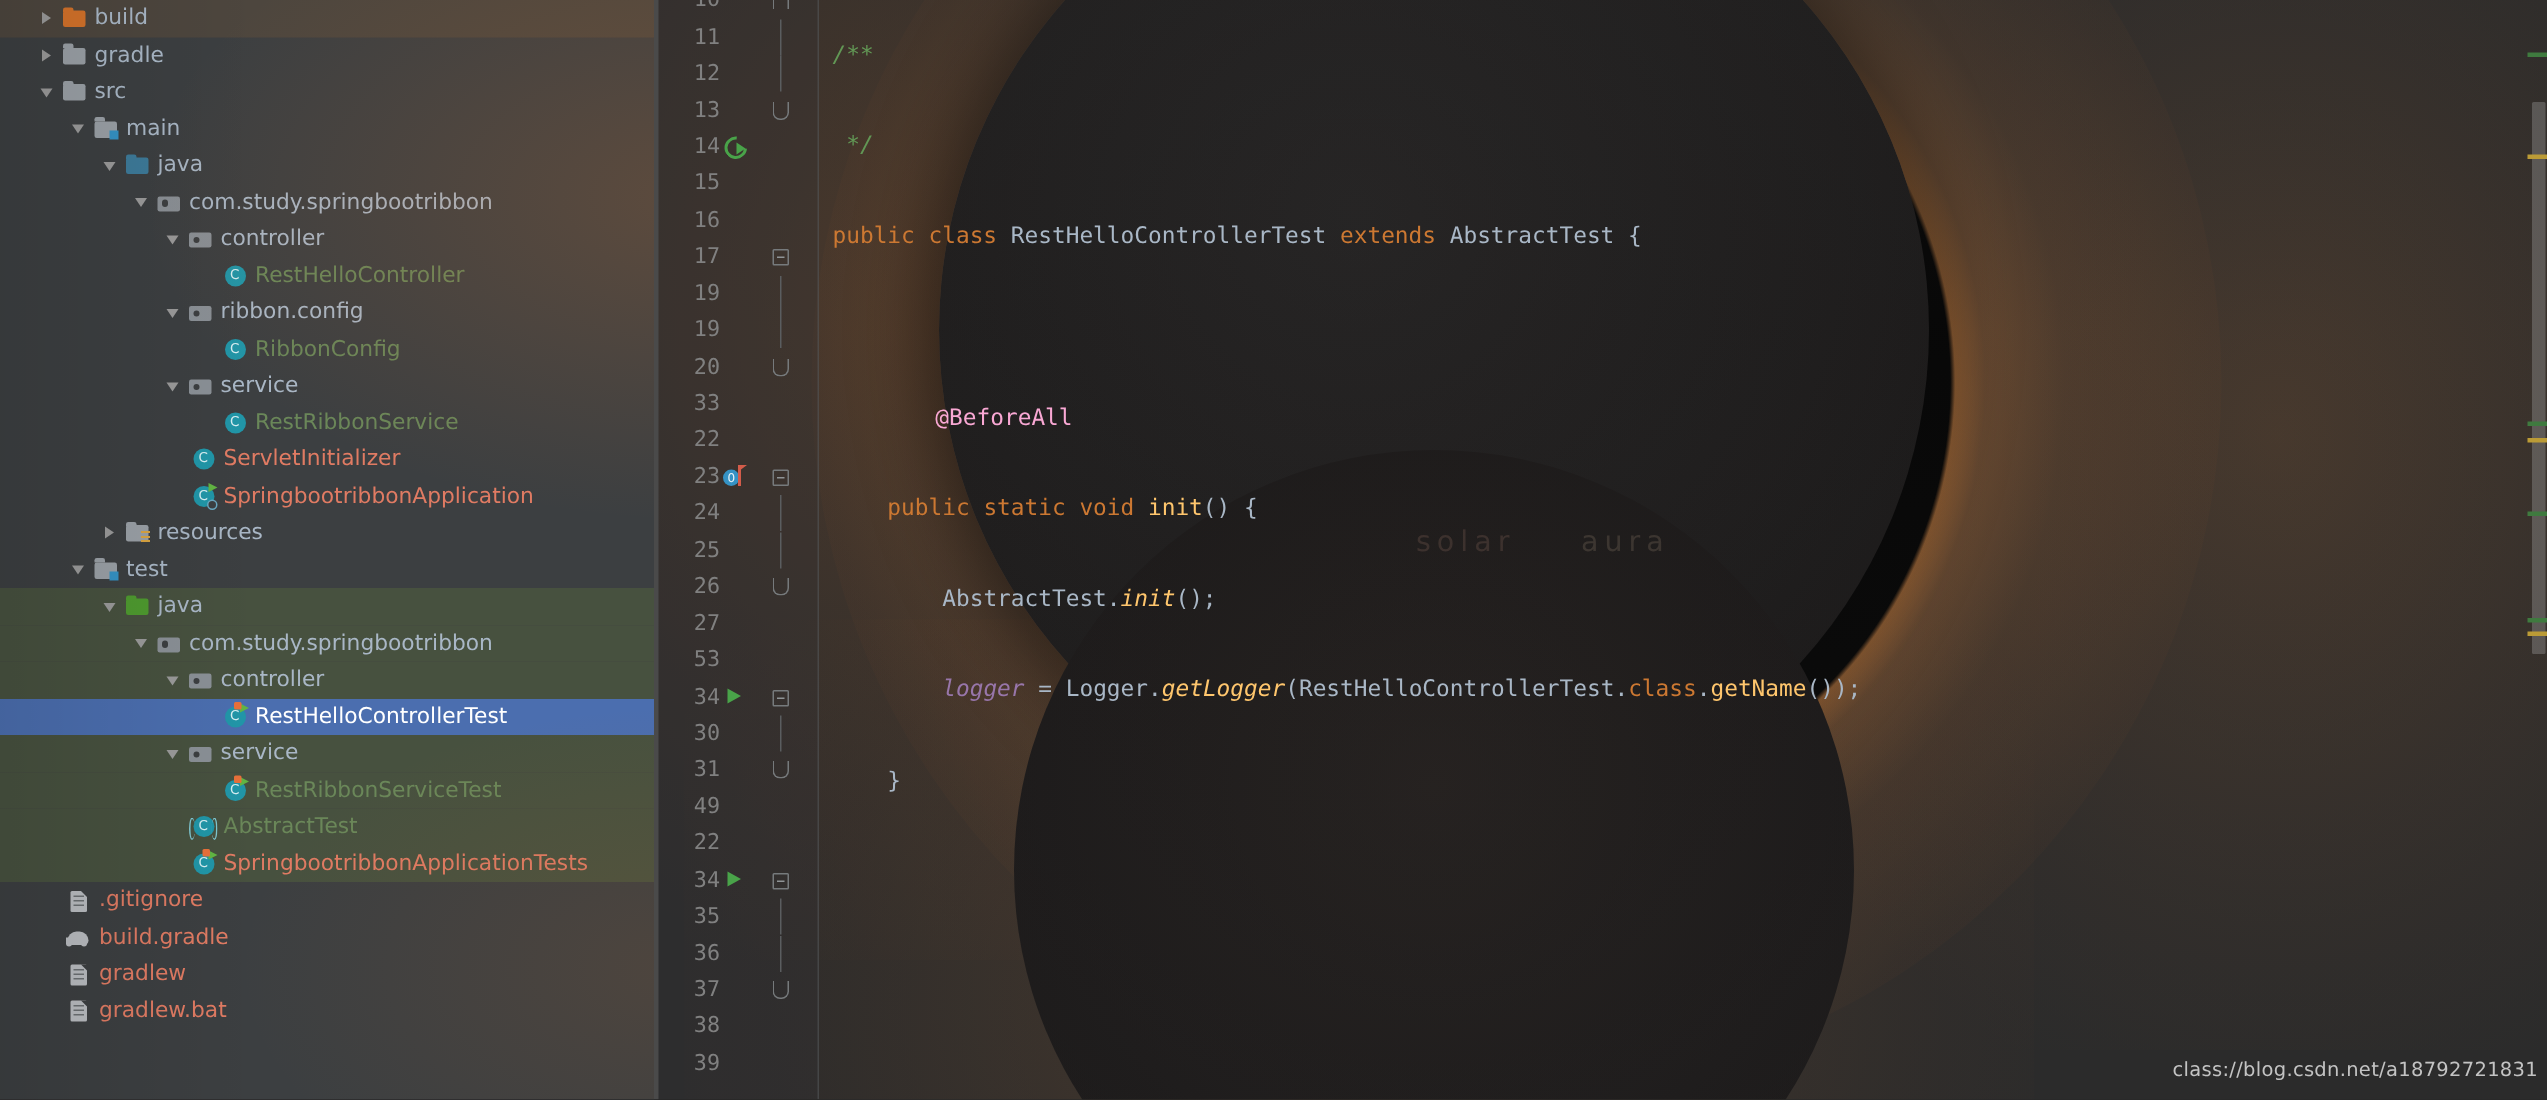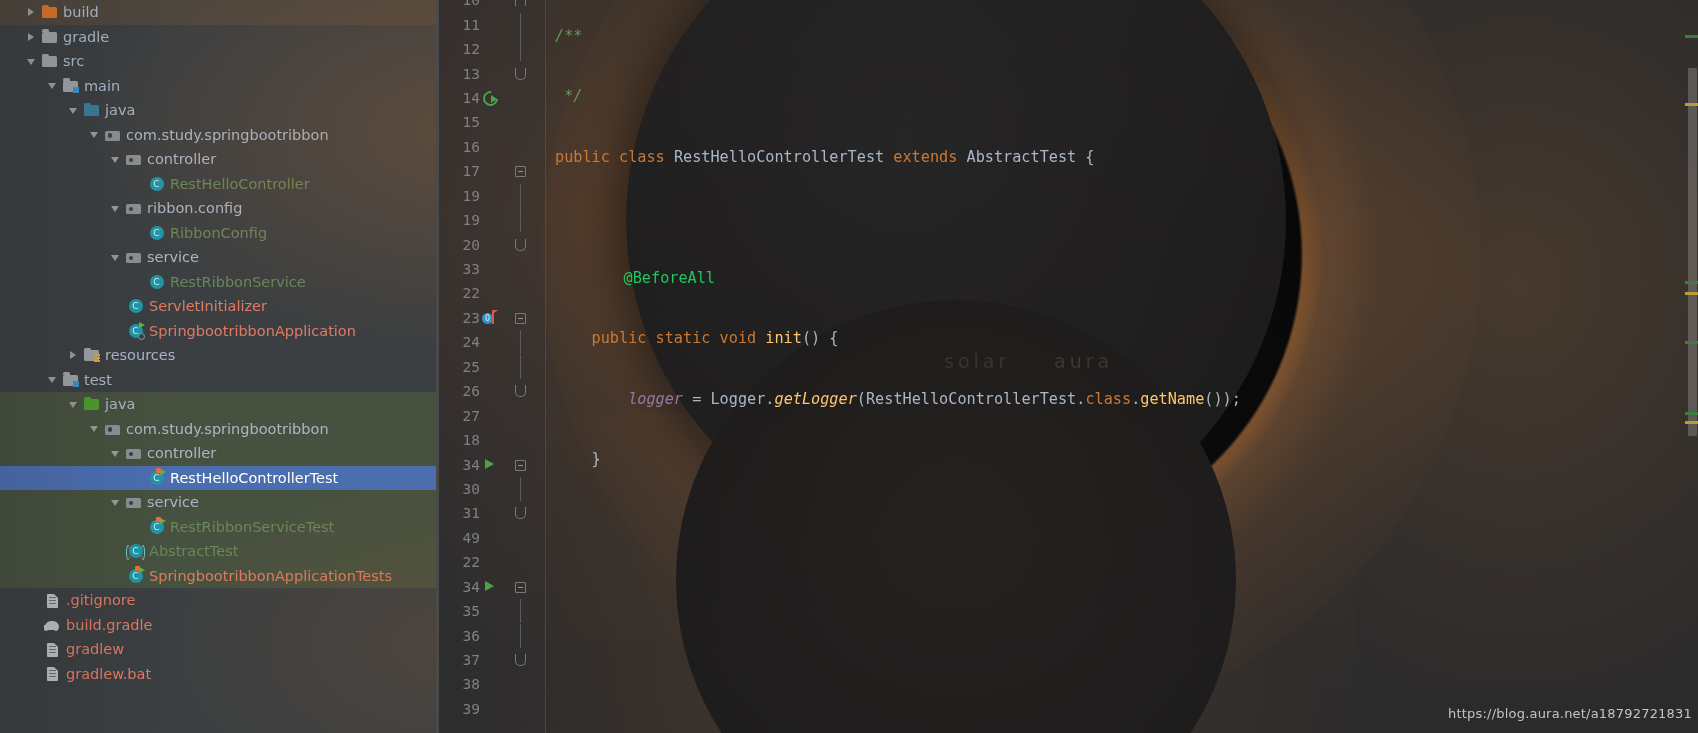--- a/index.html
+++ b/index.html
@@ -299,21 +299,21 @@
     font-family: "DejaVu Sans Mono", monospace;
     font-size: 15.2px;
     white-space: pre;
   }
   #code .cl { height: 24.45px; line-height: 24.45px; padding-left: 9px; }
   .kw      { color: #cc7832; }
   .cls     { color: #a9b7c6; }
   .mth     { color: #ffc66d; }
   .mth-i   { color: #ffc66d; font-style: italic; }
   .fld     { color: #9876aa; font-style: italic; }
-  .anno    { color: #22c55e; padding-left: 32px; }
+  .anno    { color: #f9a8d4; padding-left: 32px; }
   .cmt     { color: #629755; font-style: italic; }
   .cmt-tag { color: #629755; font-style: italic; text-decoration: underline; font-weight: bold; }
   .plain   { color: #a9b7c6; }
   .hl-tag    { background: rgba(120,122,84,0.35); }
 
   
   #stripe {
     position: absolute; right: 0; top: 0; width: 13px; height: 733px; z-index: 6;
   }
   #stripe .thumb {
@@ -704,21 +704,21 @@
         <span class="fold">
             <span class="fold-bot"></span>
           </span>
       </div>
       <div class="gutter-line">
         <span class="num">27</span>
         <span class="marks"></span>
           <span class="fold"></span>
       </div>
       <div class="gutter-line">
-        <span class="num">18</span>
+        <span class="num">53</span>
         <span class="marks"></span>
           <span class="fold"></span>
       </div>
       <div class="gutter-line">
         <span class="num">34</span>
         <span class="marks">
             <span class="m-run"></span>
           </span>
         <span class="fold">
             <span class="fold-minus"></span>
@@ -790,20 +790,21 @@
       </div>
     </div>
 
     <div id="code">
       <div class="cl" style="margin-top:-12px"><span class="cmt">/**</span></div>
       <div class="cl"><span class="cmt"> */</span></div>
       <div class="cl"><span class="kw">public class </span><span class="cls">RestHelloControllerTest </span><span class="kw">extends </span><span class="cls">AbstractTest </span><span class="plain">{</span></div>
       <div class="cl"></div>
       <div class="cl"><span class="plain">    </span><span class="anno">@BeforeAll</span></div>
       <div class="cl"><span class="plain">    </span><span class="kw">public static void </span><span class="mth">init</span><span class="plain">() {</span></div>
+      <div class="cl"><span class="plain">        </span><span class="cls">AbstractTest</span><span class="plain">.</span><span class="mth-i">init</span><span class="plain">();</span></div>
       <div class="cl"><span class="plain">        </span><span class="fld">logger </span><span class="plain">= </span><span class="cls">Logger</span><span class="plain">.</span><span class="mth-i">getLogger</span><span class="plain">(</span><span class="cls">RestHelloControllerTest</span><span class="plain">.</span><span class="kw">class</span><span class="plain">.</span><span class="mth">getName</span><span class="plain">());</span></div>
       <div class="cl"><span class="plain">    }</span></div>
       <div class="cl"></div>
       
       
       
       
       
       
       
@@ -824,15 +825,15 @@
       <div class="thumb" style="top:68px;height:368px"></div>
       <div class="mk" style="top:35px;background:#3f7a3f"></div>
       <div class="mk" style="top:103px;background:#bb9b36"></div>
       <div class="mk" style="top:281px;background:#3f7a3f"></div>
       <div class="mk" style="top:292px;background:#bb9b36"></div>
       <div class="mk" style="top:341px;background:#3f7a3f"></div>
       <div class="mk" style="top:412px;background:#3f7a3f"></div>
       <div class="mk" style="top:421px;background:#bb9b36"></div>
     </div>
 
-    <div id="watermark">https://blog.aura.net/a18792721831</div>
+    <div id="watermark">class://blog.csdn.net/a18792721831</div>
   </div>
 </div>
 
 </body></html>

